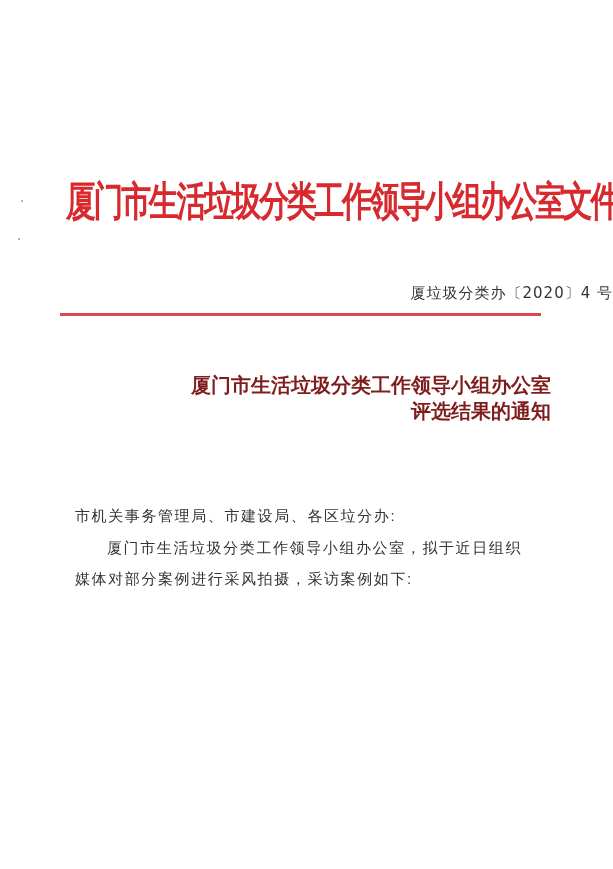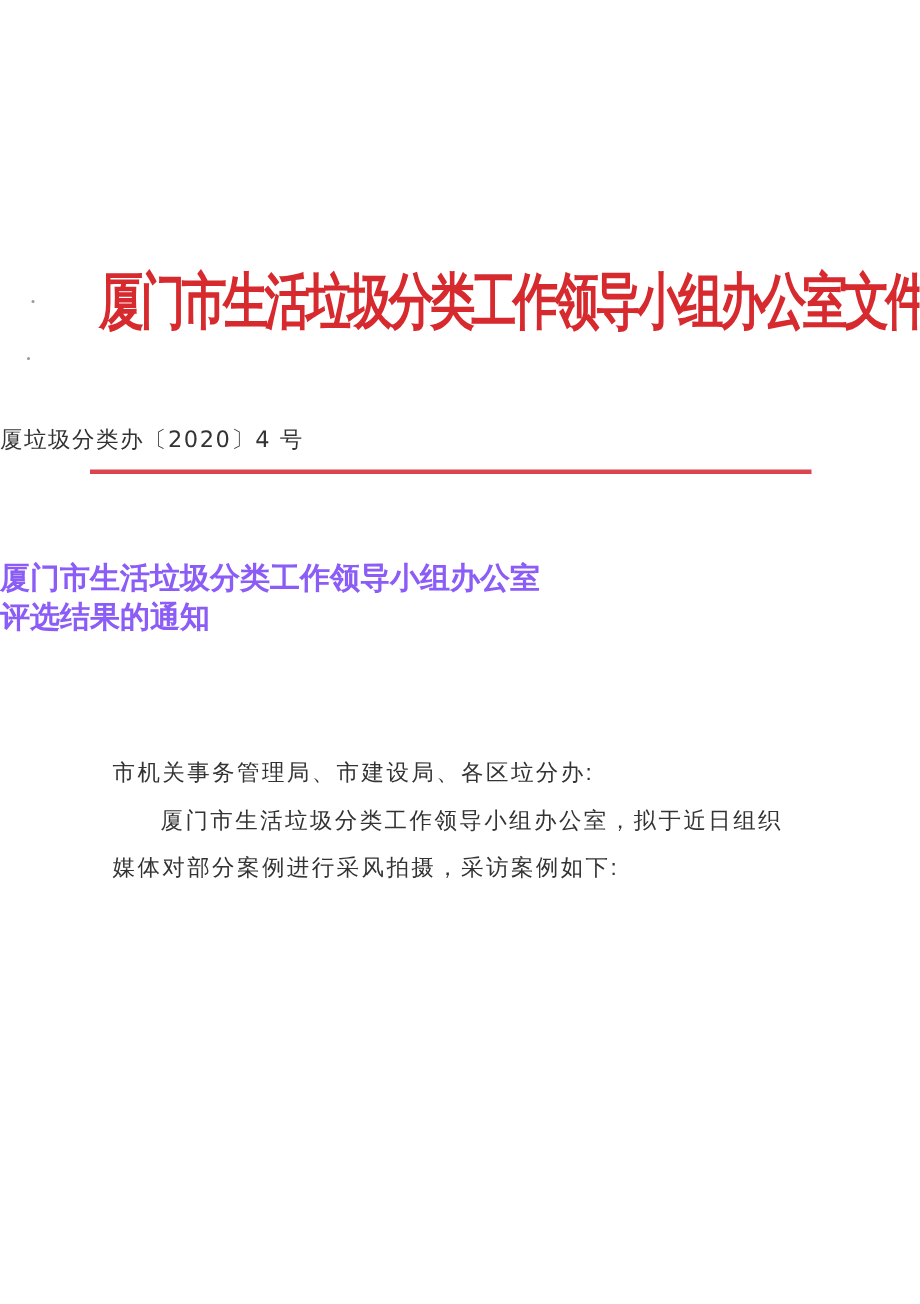--- a/index.html
+++ b/index.html
@@ -7,29 +7,29 @@
     width:613px; height:869px; background:#ffffff; position:relative; overflow:hidden;
     font-family: "DejaVu Serif", "Liberation Serif", serif; color:#2b2b2b;
   }
   .header-title {
     position:absolute; left:66px; top:174px; width:490px; text-align:center;
     color:#d62a2f; font-family:"DejaVu Serif", serif; font-weight:bold;
     font-size:30px; letter-spacing:-2.4px; transform:scaleY(1.35); transform-origin:top center;
     white-space:nowrap;
   }
   .doc-number {
-    position:absolute; left:0; top:284px; width:613px; text-align:left;
+    position:absolute; left:0; top:284px; width:613px; text-align:right;
     font-family:"DejaVu Sans", sans-serif; font-size:15px; color:#333; letter-spacing:1px;
   }
   .red-rule {
     position:absolute; left:60px; top:313px; width:481px; height:3px; background:#d9464f;
   }
   .notice-title {
-    position:absolute; left:0; top:372px; width:551px; text-align:left;
-    color:#8b5cf6; font-family:"DejaVu Serif", serif; font-weight:bold; font-size:20px;
+    position:absolute; left:0; top:372px; width:551px; text-align:right;
+    color:#7f1d1d; font-family:"DejaVu Serif", serif; font-weight:bold; font-size:20px;
     line-height:26px;
   }
   .notice-title div { white-space:nowrap; }
   .body-text {
     position:absolute; left:75px; top:500px; width:460px;
     font-family:Liberation Sans, sans-serif; font-size:15px; color:#333;
     line-height:31.5px; letter-spacing:1.6px;
   }
   .body-text p { margin:0; }
   .indent { text-indent:32px; }

